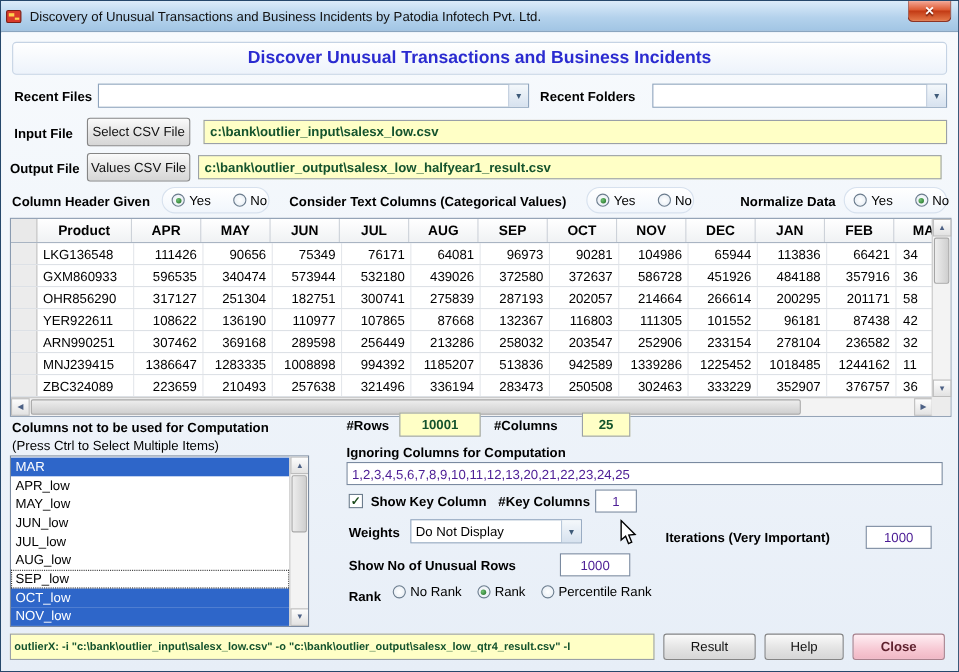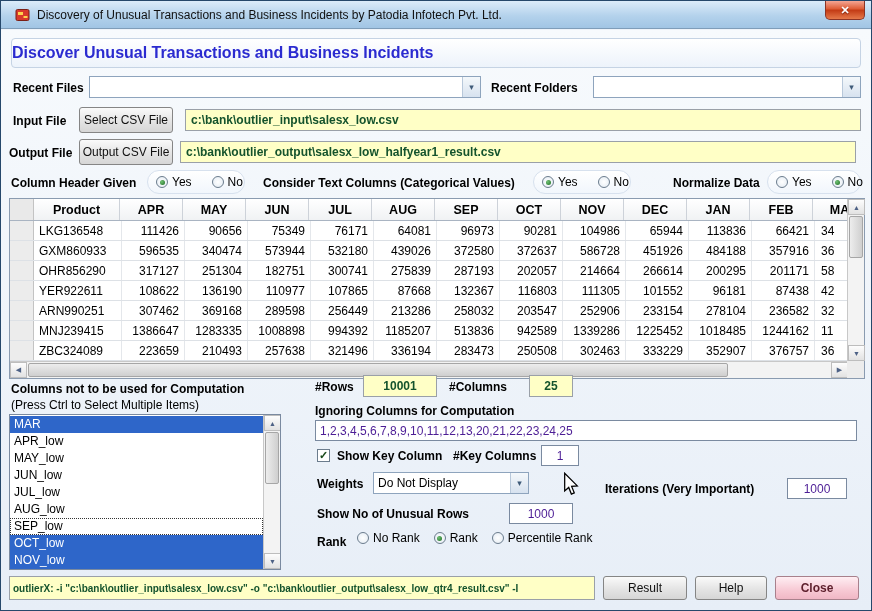--- a/index.html
+++ b/index.html
@@ -1,31 +1,31 @@
 <!DOCTYPE html>
 <html><head>
 <meta charset="utf-8">
 <style>
   * { margin:0; padding:0; box-sizing:border-box; }
   html,body { background:#cfd9e4; }
   body { font-family:"Liberation Sans", sans-serif; }
   .window { position:relative; width:872px; height:611px; border:1px solid #26486b; background:#eef3f9; overflow:hidden; }
 
   
-  .titlebar { position:relative; height:28px; background:linear-gradient(#dcecfa,#b4d2ec 55%,#a1c5e4); border-bottom:1px solid #7f9db9; display:flex; align-items:center; padding:0 14px; }
+  .titlebar { position:relative; height:28px; background:linear-gradient(#dcecfa,#b4d2ec 55%,#a1c5e4); border-bottom:1px solid #7f9db9; display:flex; align-items:center; padding:0 4px; }
   .title-text { font-size:12px; color:#111; margin-left:6px; white-space:nowrap; }
   .close-btn { position:absolute; top:0; right:6px; width:40px; height:19px; border:1px solid #8c3425; border-top:none; border-radius:0 0 5px 5px;
     background:linear-gradient(#f4a694,#dd5a33 45%,#c23a14 50%,#e5794a); color:#fff; font-size:11px; font-weight:bold;
     display:flex; align-items:center; justify-content:center; cursor:pointer; text-shadow:0 1px 1px #7a2410; }
 
   .win-body { position:absolute; top:29px; left:0; right:0; bottom:0; background:linear-gradient(#f7fafd,#e7eef7); }
   .win-body > * { position:absolute; }
 
   .header-band { left:10px; top:8px; width:850px; height:30px; background:linear-gradient(#ffffff,#edf3fb);
-    border:1px solid #c5d3e4; border-radius:4px; display:flex; align-items:center; 
+    border:1px solid #c5d3e4; border-radius:4px; display:flex; align-items:center; justify-content:center;
     font-size:16px; font-weight:bold; color:#2b2bd0; }
 
   .lbl { font-size:12px; font-weight:bold; color:#000; white-space:nowrap; }
   .sublbl { font-size:12px; color:#000; white-space:nowrap; }
 
   .combo { height:22px; background:#fff; border:1px solid #8ea4bd; display:flex; cursor:pointer; }
   .combo-text { flex:1; font-size:12px; padding:3px 4px; white-space:nowrap; overflow:hidden; }
   .combo-btn { width:18px; border-left:1px solid #b8c8da; background:linear-gradient(#f4f8fb,#d7e2ef); display:flex; align-items:center; justify-content:center; font-size:9px; color:#3e5a78; }
 
   .btn { font-size:12px; font-family:inherit; background:linear-gradient(#fafafa,#e4e4e4 55%,#d6d6d6); border:1px solid #858585; border-radius:3px;
@@ -119,21 +119,21 @@
     <div class="combo" style="left:592px;top:46px;width:268px">
       <span class="combo-text"></span>
       <span class="combo-btn">▾</span>
     </div>
 
     <span class="lbl" style="left:12px;top:84px">Input File</span>
     <button class="btn" style="position:absolute;left:78px;top:77px;width:94px;height:26px">Select CSV File</button>
     <input class="yfield" style="position: absolute; left: 184px; top: 79px; width: 676px;" value="c:\bank\outlier_input\salesx_low.csv">
 
     <span class="lbl" style="left:8px;top:116px">Output File</span>
-    <button class="btn" style="position:absolute;left:78px;top:109px;width:94px;height:26px">Output CSV File</button>
+    <button class="btn" style="position:absolute;left:78px;top:109px;width:94px;height:26px">Values CSV File</button>
     <input class="yfield" style="position: absolute; left: 179px; top: 111px; width: 676px;" value="c:\bank\outlier_output\salesx_low_halfyear1_result.csv">
 
     <span class="lbl" style="left:10px;top:146px">Column Header Given</span>
     <div class="opt-pill" style="left:146px;top:140px;width:98px">
       <span class="radio-wrap">
         <span class="radio checked"></span>
         <span class="rlabel">Yes</span>
       </span>
       <span class="radio-wrap">
         <span class="radio"></span>

